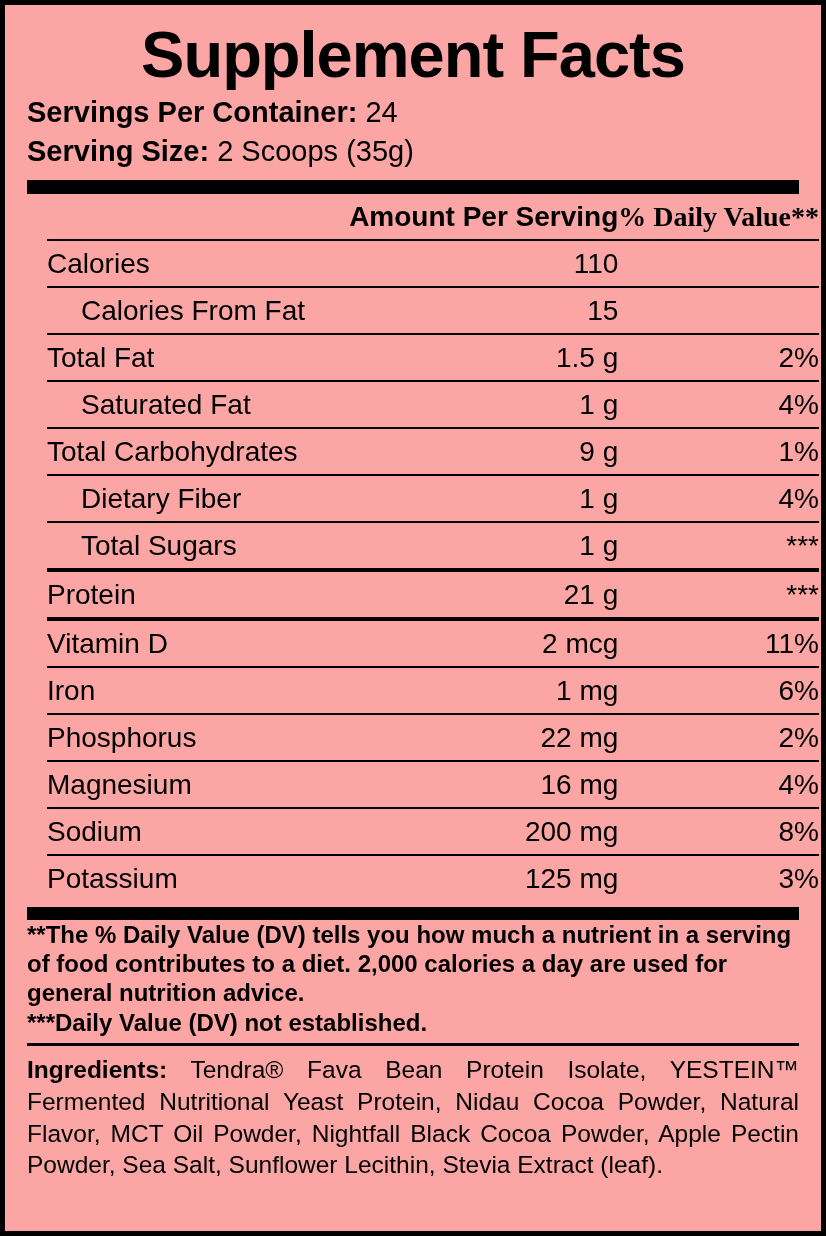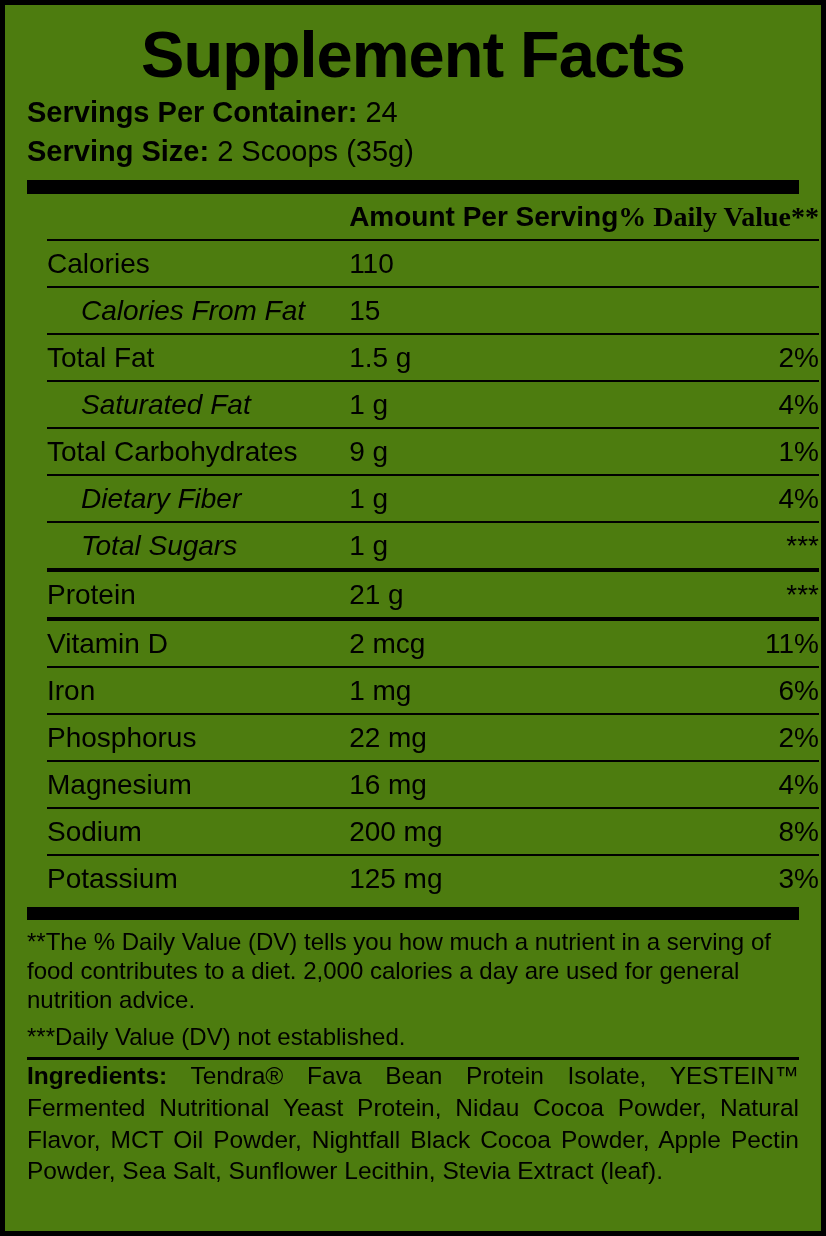--- a/index.html
+++ b/index.html
@@ -8,21 +8,21 @@
     background: #ffffff;
   }
   body {
     font-family: "Liberation Sans", sans-serif;
     color: #000000;
   }
   #panel {
     width: 826px;
     height: 1236px;
     box-sizing: border-box;
-    background: #4d7c0f;
+    background: #fca5a5;
     border: 5px solid #000000;
     padding: 0;
     position: relative;
     overflow: hidden;
   }
   #inner {
     box-sizing: border-box;
     padding: 8px 22px 0 22px;
   }
   .title {
@@ -70,54 +70,54 @@
     font-family: Liberation Serif, serif;
   }
   .c-name {
     width: 46%;
     text-align: left;
     padding: 7px 0 6px 0 !important;
     white-space: nowrap;
   }
   .c-amount {
     width: 32%;
-    text-align: left;
+    text-align: right;
     padding: 7px 0 6px 0 !important;
     white-space: nowrap;
   }
   .c-dv {
     width: 22%;
     text-align: right;
     padding: 7px 0 6px 0 !important;
     white-space: nowrap;
   }
   tr.row td {
     border-top: 2px solid #000000;
   }
   tr.row.nested .c-name {
     padding-left: 34px !important;
-    font-style: italic;
   }
   tr.row.thickline td {
     border-top: 4px solid #000;
   }
   .footnotes {
     font-size: 24px;
     line-height: 1.22;
-    padding-top: 7px;
+    font-weight: bold;
   }
   .rule-thick-bottom {
     height: 13px;
     background: #000;
     margin-top: 6px;
   }
   .ingredients {
     font-size: 24.5px;
     line-height: 1.3;
     text-align: justify;
+    padding-top: 8px;
   }
   .ingredients .lbl {
     font-weight: bold;
   }
   .sep-thin {
     height: 3px;
     background: #000;
     margin-top: 6px;
   }
 </style>

